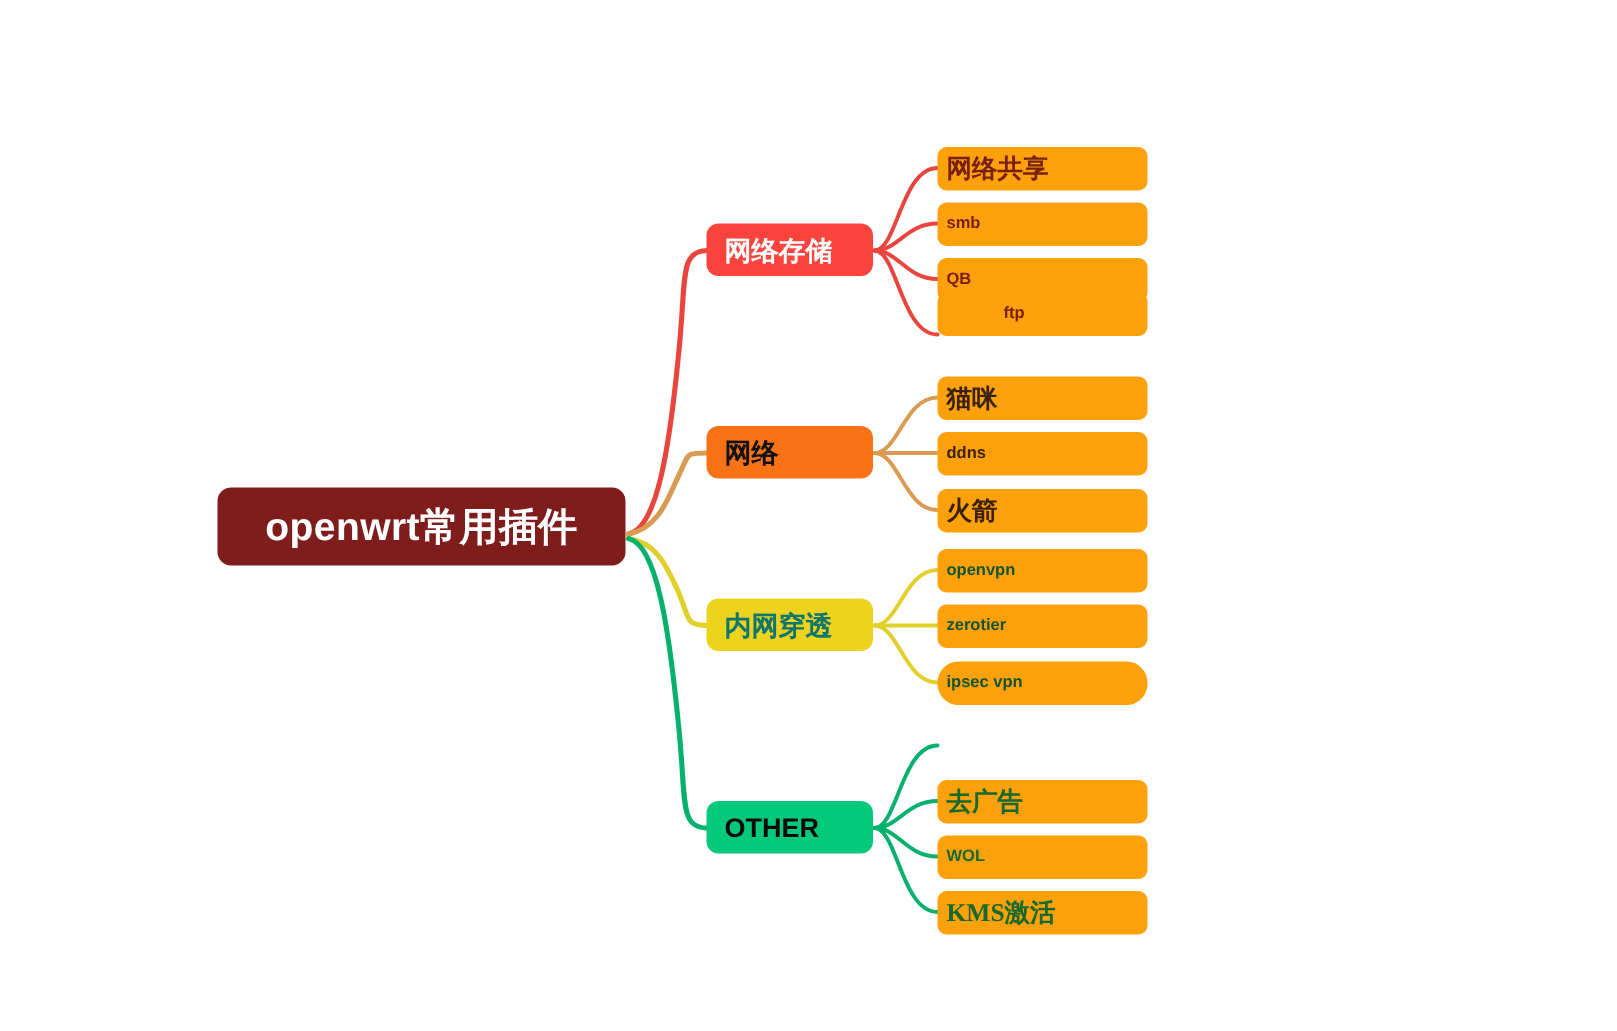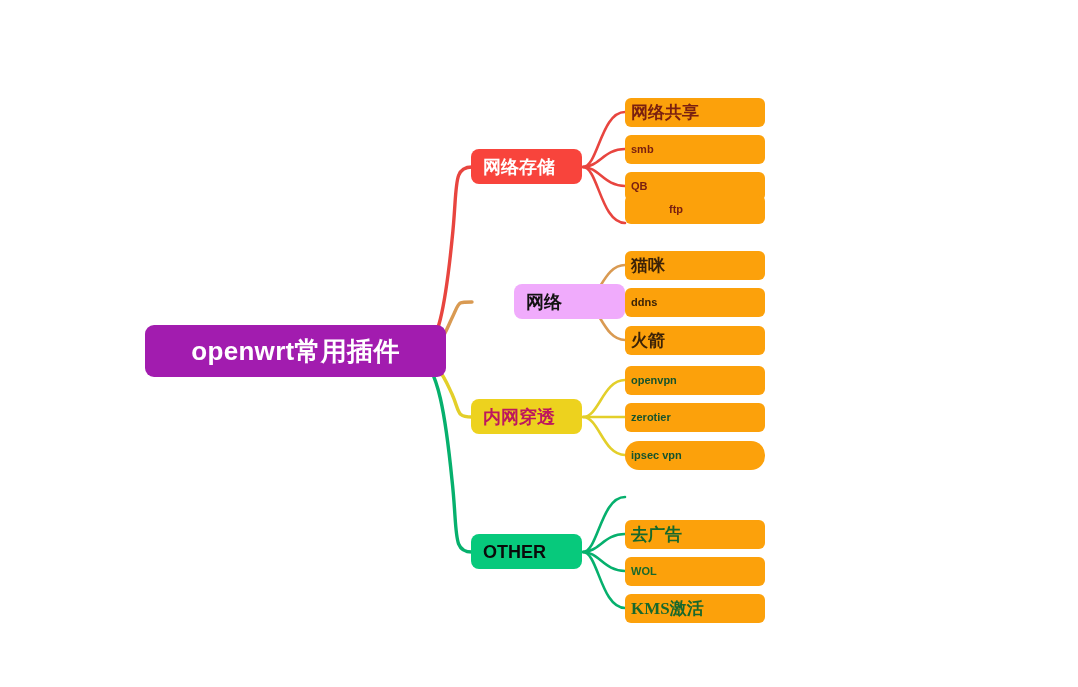--- a/index.html
+++ b/index.html
@@ -38,24 +38,24 @@
   }
   .node-label {
     display: block;
     line-height: 1;
   }
 
   
   .root-node {
     left: 145px;
     top: 325px;
-    width: 301px;
+    width: 272px;
     height: 52px;
     border-radius: 9px;
-    background: #a21caf;
+    background: #7f1d1d;
     justify-content: center;
   }
   .root-node .node-label {
     color: #ffffff;
     font-size: 26px;
     font-weight: bold;
     letter-spacing: 0.3px;
   }
 
   
@@ -65,24 +65,24 @@
     height: 35px;
     border-radius: 8px;
     padding-left: 12px;
   }
   .branch-node .node-label {
     font-size: 18px;
     font-weight: bold;
   }
   .branch-storage { top: 149px; background: #f8443c; }
   .branch-storage .node-label { color: #ffffff; }
-  .branch-network { top: 284px; background: #f0abfc; margin-left: 43px; }
+  .branch-network { top: 284px; background: #f97316; }
   .branch-network .node-label { color: #121212; }
   .branch-nat { top: 399px; background: #edd21e; }
-  .branch-nat .node-label { color: #be185d; }
+  .branch-nat .node-label { color: #0f766e; }
   .branch-other { top: 534px; background: #07c97c; }
   .branch-other .node-label { color: #0a0a0a; }
 
   
   .leaf-node {
     left: 625px;
     width: 140px;
     height: 29px;
     border-radius: 6px;
     background: #fca10b;

